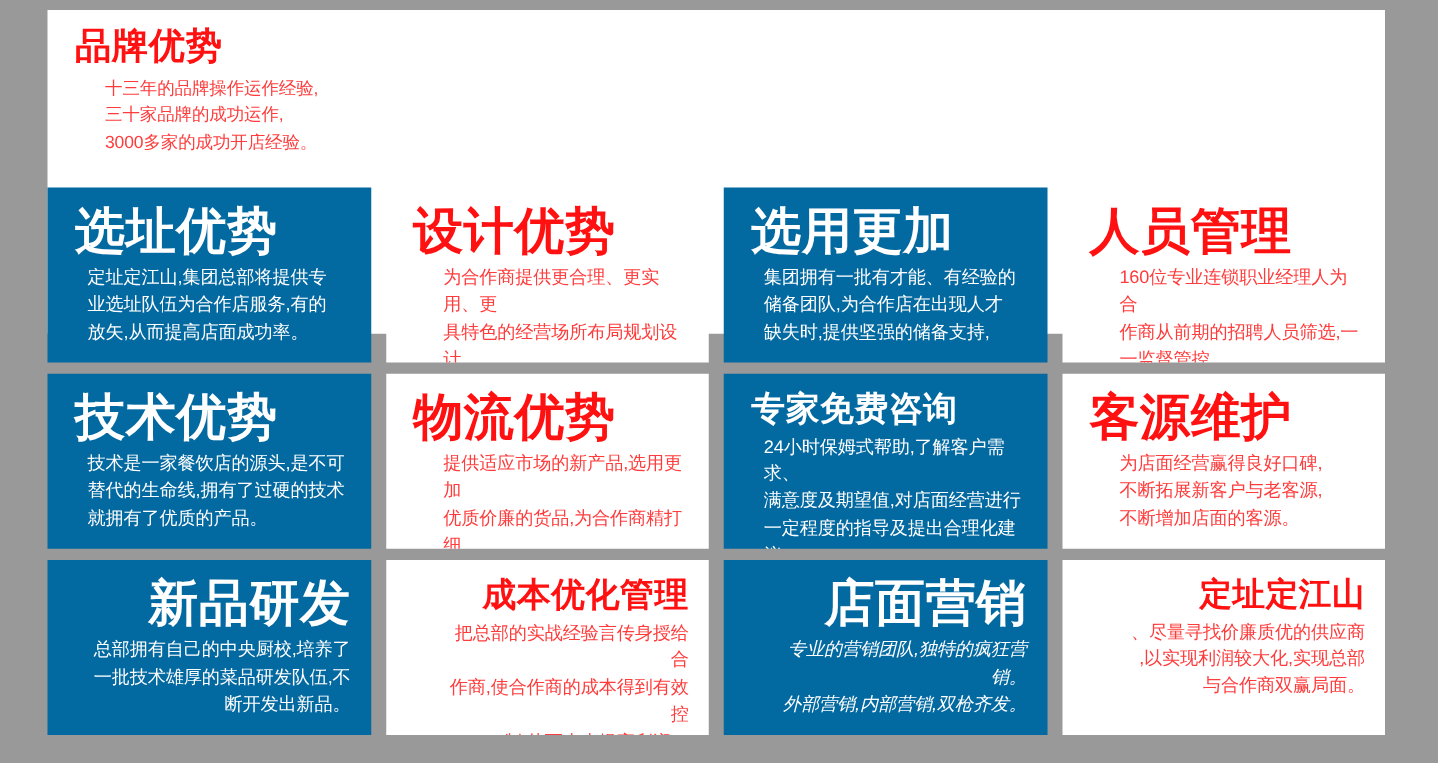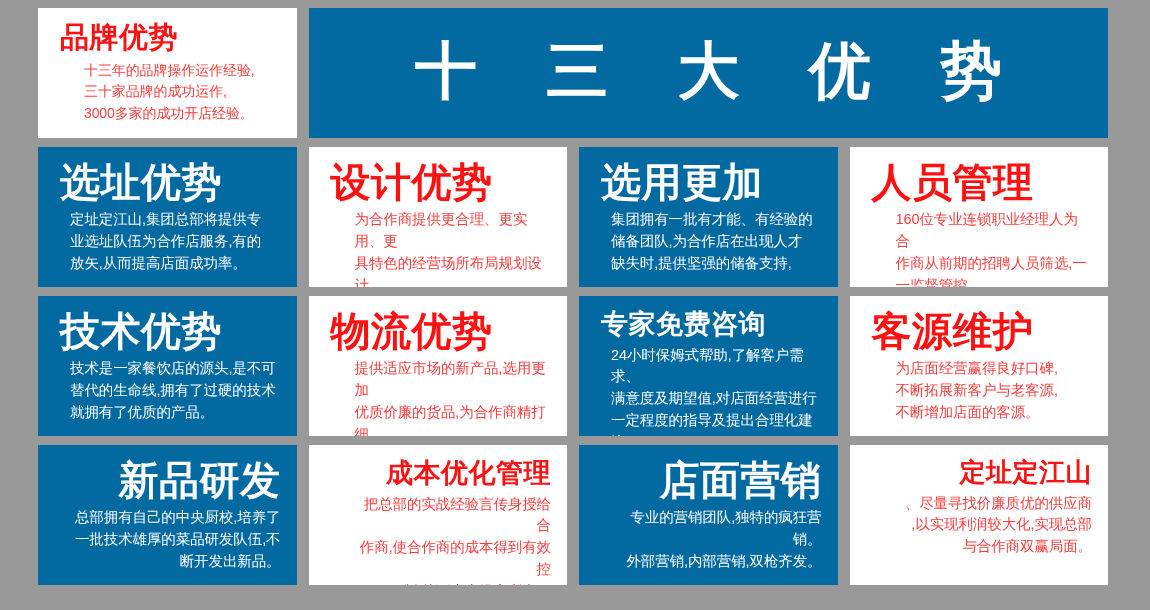--- a/index.html
+++ b/index.html
@@ -20,21 +20,21 @@
     box-sizing: border-box;
     padding: 8px 42px 25px 38px;
     display: flex;
     flex-direction: column;
     gap: 9px;
   }
   .row {
     display: flex;
     gap: 12px;
   }
-  .row-1 { height: 133px; }
+  .row-1 { height: 133px; flex-direction: column; }
   .row-2 { height: 140px; }
   .row-3 { height: 140px; justify-content: space-between; }
   .row-4 { height: 140px; text-align: right; }
 
   .card {
     box-sizing: border-box;
     position: relative;
     overflow: hidden;
     padding: 14px 16px 10px 22px;
     flex: 1 1 0;
@@ -79,21 +79,21 @@
     white-space: pre-line;
     letter-spacing: -0.1px;
   }
   .card.white .card-body { color: #ff3b3b; margin-left: 24px; }
   .card.red   .card-body { color: #ffffff; }
 
   .card.intro .card-body { font-size: 14px; line-height: 1.55; }
 
   
   .card-body.indent { padding-left: 10px; }
-  .card-body.indent2 { padding-left: 14px; }
+  .card-body.indent2 { padding-left: 14px; font-style: italic; }
 
   .banner-title {
     color: #ffffff;
     font-weight: bold;
     font-size: 62px;
     letter-spacing: 26px;
     text-indent: 26px;
     line-height: 1;
     white-space: nowrap;
     margin: 0;

